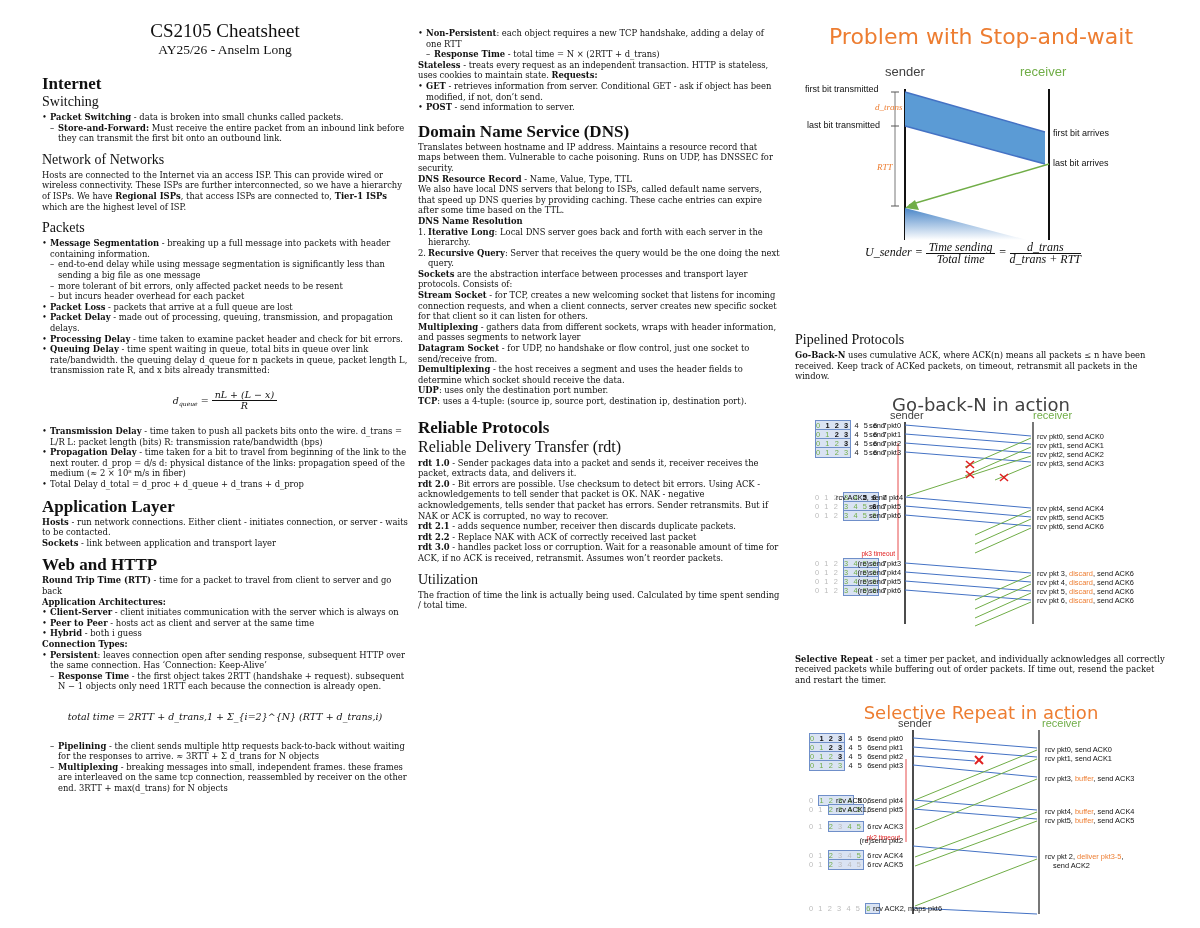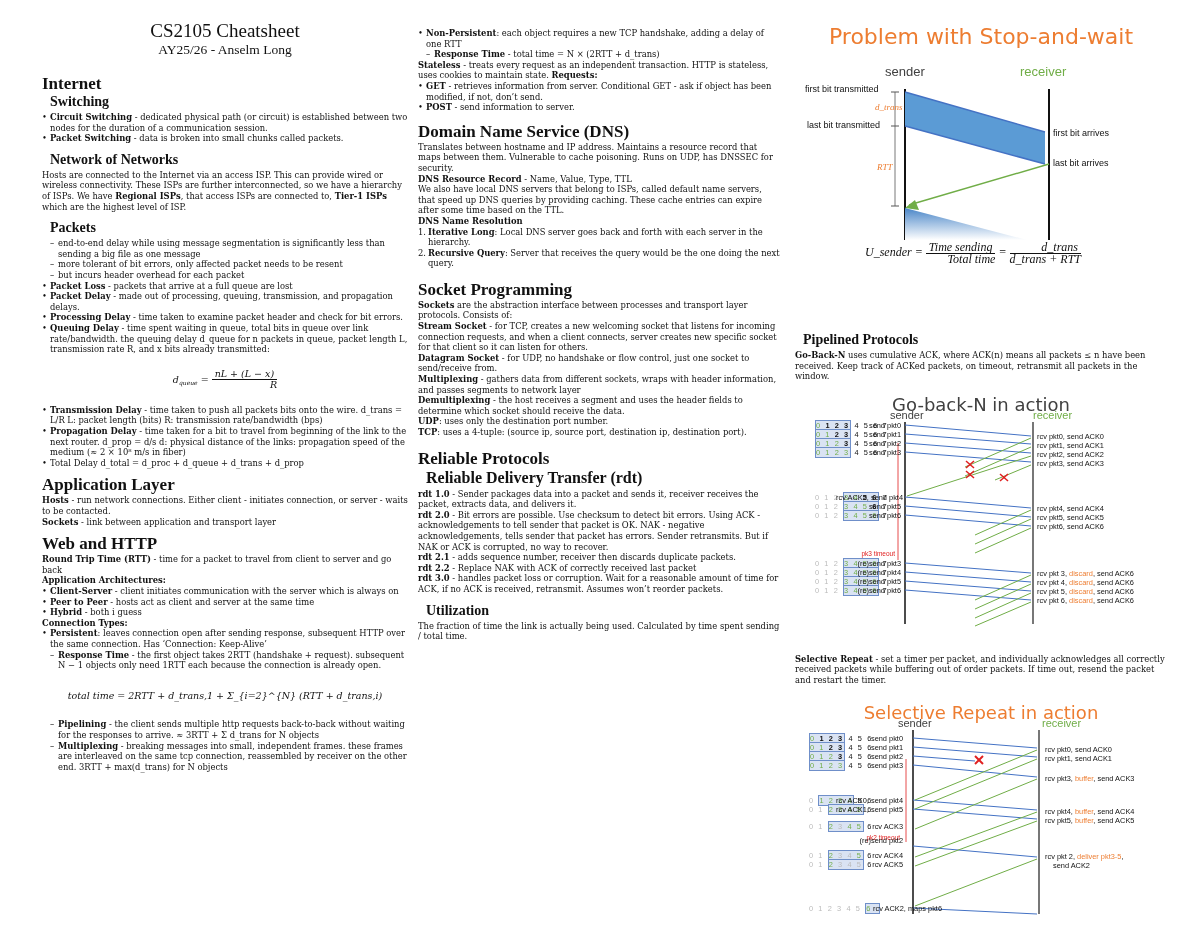--- a/index.html
+++ b/index.html
@@ -5,32 +5,32 @@
 *{box-sizing:border-box;margin:0;padding:0}
 html,body{width:1200px;height:928px;background:#fff;overflow:hidden}
 body{font-family:"DejaVu Serif","Liberation Serif",serif;color:#111;position:relative}
 .col{position:absolute;top:0;font-size:8.4px;line-height:10.6px}
 .c1{left:42px;width:366px}
 .c2{left:418px;width:362px}
 .c3{left:795px;width:372px}
 .title{text-align:center;font-size:19px;line-height:22px;margin-top:20px;font-family:"Liberation Serif",serif}
 .subtitle{text-align:center;font-size:13.5px;line-height:15px;font-family:"Liberation Serif",serif}
 h1{font-family:"Liberation Serif",serif;font-weight:bold;font-size:17px;line-height:18px;margin:12px 0 1px}
-h2{font-family:"Liberation Serif",serif;font-weight:bold;font-size:14px;line-height:15px;margin:1px 8px 3px}
+h2{font-family:"Liberation Serif",serif;font-weight:normal;font-size:14px;line-height:15px;margin:1px 0 3px}
 p{margin:0}
 b{font-weight:bold}
 ul{list-style:none}
 li{position:relative;padding-left:8px}
 li.b::before{content:"•";position:absolute;left:0;top:0}
 li.d{padding-left:16px}
 li.d::before{content:"–";position:absolute;left:8px}
 ol li{padding-left:10px}
 .num{position:absolute;left:0}
 .eq{text-align:center;margin:14px 0 14px;font-style:italic;font-size:9.5px}
-.frac{display:inline-block;vertical-align:middle;text-align:right}
+.frac{display:inline-block;vertical-align:middle;text-align:center}
 .frac .n{display:block;border-bottom:1px solid #111;padding:0 3px}
 .frac .dd{display:block}
 sub{font-size:6px;font-style:italic}
 .orange{color:#ed7d31}
 .blue{color:#404040}
 .green{color:#70ad47}
 .fig-title{font-family:"DejaVu Sans","Liberation Sans",sans-serif;text-align:center;font-size:22px;line-height:26px}
 .fig{position:relative;font-family:"Liberation Sans","DejaVu Sans",sans-serif}
 .fig .lbl{position:absolute;font-size:9px;white-space:nowrap}
 .fig .sm{position:absolute;font-size:7.4px;white-space:nowrap;line-height:9px}
@@ -43,29 +43,30 @@
 </head>
 <body>
 
 <div class="col c1">
   <div class="title">CS2105 Cheatsheet</div>
   <div class="subtitle">AY25/26 - Anselm Long</div>
 
   <h1 style="margin-top:18px">Internet</h1>
   <h2>Switching</h2>
   <ul>
-    <li class="b"><b>Circuit Switching</b><span> - dedicated physical path (or circuit) is established between two nodes for the duration of a communication session.</span></li>
     <li class="b"><b>Packet Switching</b><span> - data is broken into small chunks called packets.</span></li>
+    <li class="d"><b>Store-and-Forward:</b><span> Must receive the entire packet from an inbound link before they can transmit the first bit onto an outbound link.</span></li>
   </ul>
 
   <h2 style="margin-top:8px">Network of Networks</h2>
   <p><span>Hosts are connected to the Internet via an access ISP. This can provide wired or wireless connectivity. These ISPs are further interconnected, so we have a hierarchy of ISPs. We have </span><b>Regional ISPs</b><span>, that access ISPs are connected to, </span><b>Tier-1 ISPs</b><span> which are the highest level of ISP.</span></p>
 
   <h2 style="margin-top:8px">Packets</h2>
   <ul>
+    <li class="b"><b>Message Segmentation</b><span> - breaking up a full message into packets with header containing information.</span></li>
     <li class="d">end-to-end delay while using message segmentation is significantly less than sending a big file as one message</li>
     <li class="d">more tolerant of bit errors, only affected packet needs to be resent</li>
     <li class="d">but incurs header overhead for each packet</li>
     <li class="b"><b>Packet Loss</b><span> - packets that arrive at a full queue are lost</span></li>
     <li class="b"><b>Packet Delay</b><span> - made out of processing, queuing, transmission, and propagation delays.</span></li>
     <li class="b"><b>Processing Delay</b><span> - time taken to examine packet header and check for bit errors.</span></li>
     <li class="b"><b>Queuing Delay</b><span> - time spent waiting in queue, total bits in queue over link rate/bandwidth. the queuing delay d_queue for n packets in queue, packet length L, transmission rate R, and x bits already transmitted:</span></li>
   </ul>
   <div class="eq">
     <span>d</span><sub>queue</sub> =
@@ -115,25 +116,24 @@
   <h1 style="margin-top:10px">Domain Name Service (DNS)</h1>
   <p>Translates between hostname and IP address. Maintains a resource record that maps between them. Vulnerable to cache poisoning. Runs on UDP, has DNSSEC for security.</p>
   <p><b>DNS Resource Record</b><span> - Name, Value, Type, TTL</span></p>
   <p>We also have local DNS servers that belong to ISPs, called default name servers, that speed up DNS queries by providing caching. These cache entries can expire after some time based on the TTL.</p>
   <p><b>DNS Name Resolution</b></p>
   <ol style="list-style:none">
     <li><span class="num">1.</span><b>Iterative Long</b><span>: Local DNS server goes back and forth with each server in the hierarchy.</span></li>
     <li><span class="num">2.</span><b>Recursive Query</b><span>: Server that receives the query would be the one doing the next query.</span></li>
   </ol>
 
-  <h1 style="margin-top:12px">Socket Programming</h1>
   <p><b>Sockets</b><span> are the abstraction interface between processes and transport layer protocols. Consists of:</span></p>
   <p><b>Stream Socket</b><span> - for TCP, creates a new welcoming socket that listens for incoming connection requests, and when a client connects, server creates new specific socket for that client so it can listen for others.</span></p>
+  <p><b>Multiplexing</b><span> - gathers data from different sockets, wraps with header information, and passes segments to network layer</span></p>
   <p><b>Datagram Socket</b><span> - for UDP, no handshake or flow control, just one socket to send/receive from.</span></p>
-  <p><b>Multiplexing</b><span> - gathers data from different sockets, wraps with header information, and passes segments to network layer</span></p>
   <p><b>Demultiplexing</b><span> - the host receives a segment and uses the header fields to determine which socket should receive the data.</span></p>
   <p><b>UDP</b><span>: uses only the destination port number.</span></p>
   <p><b>TCP</b><span>: uses a 4-tuple: (source ip, source port, destination ip, destination port).</span></p>
 
   <h1 style="margin-top:12px">Reliable Protocols</h1>
   <h2 style="font-size:16px;line-height:17px">Reliable Delivery Transfer (rdt)</h2>
   <p><b>rdt 1.0</b><span> - Sender packages data into a packet and sends it, receiver receives the packet, extracts data, and delivers it.</span></p>
   <p><b>rdt 2.0</b><span> - Bit errors are possible. Use checksum to detect bit errors. Using ACK - acknowledgements to tell sender that packet is OK. NAK - negative acknowledgements, tells sender that packet has errors. Sender retransmits. But if NAK or ACK is corrupted, no way to recover.</span></p>
   <p><b>rdt 2.1</b><span> - adds sequence number, receiver then discards duplicate packets.</span></p>
   <p><b>rdt 2.2</b><span> - Replace NAK with ACK of correctly received last packet</span></p>

